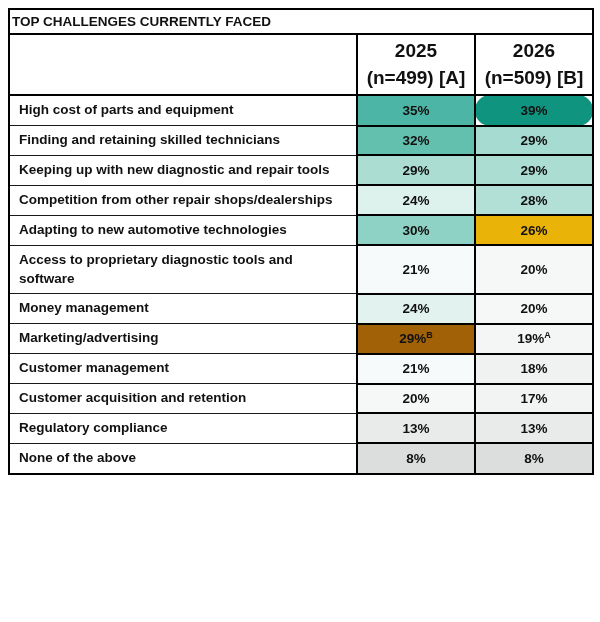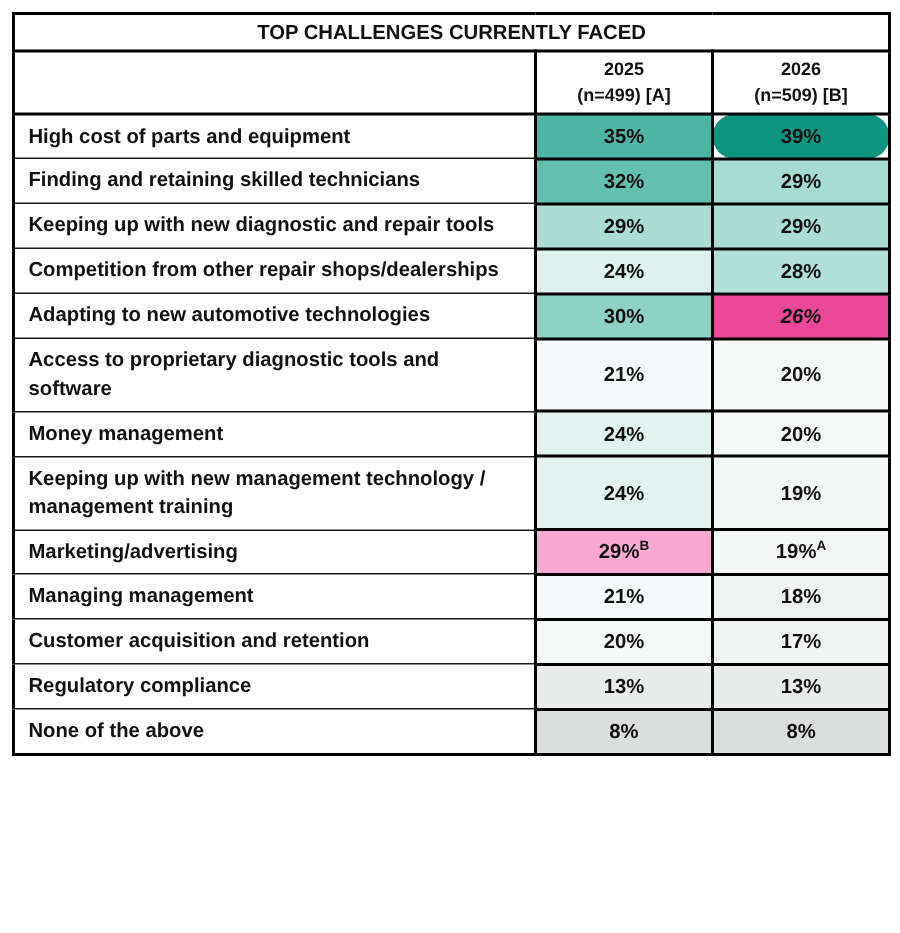--- a/index.html
+++ b/index.html
@@ -20,33 +20,32 @@
     border: 2px solid #000000;
   }
   col.c-label { width: 348px; }
   col.c-val   { width: 118px; }
   td, th {
     font-weight: bold;
     color: #111111;
     box-sizing: border-box;
   }
   .title-cell {
-    text-align: center;
     font-size: 13.5px;
     padding: 4px 2px;
     border: 2px solid #000000;
     background: #ffffff;
   }
   .head-empty {
     border: 2px solid #000000;
     background: #ffffff;
   }
   .col-head {
     text-align: center;
-    font-size: 12px;
+    font-size: 19px;
     line-height: 1.4;
     padding: 3px 2px;
     border: 2px solid #000000;
     background: #ffffff;
   }
   .label-cell {
     font-size: 13.5px;
     line-height: 1.4;
     padding: 5px 8px 5px 9px;
     border-top: 1px solid #1a1a1a;
@@ -114,44 +113,39 @@
           <td class="value-cell" style="background: rgb(171, 221, 211);">29%</td>
         </tr>
         <tr>
           <td class="label-cell">Competition from other repair shops/dealerships</td>
           <td class="value-cell" style="background: rgb(221, 241, 237);">24%</td>
           <td class="value-cell" style="background: rgb(178, 223, 214);">28%</td>
         </tr>
         <tr>
           <td class="label-cell">Adapting to new automotive technologies</td>
           <td class="value-cell" style="background: rgb(142, 209, 197);">30%</td>
-          <td class="value-cell" style="background: #ec4899; font-style: italic;">26%</td>
+          <td class="value-cell" style="background: #eab308;">26%</td>
         </tr>
         <tr>
           <td class="label-cell">Access to proprietary diagnostic tools and software</td>
           <td class="value-cell" style="background: rgb(247, 250, 250);">21%</td>
           <td class="value-cell" style="background: rgb(246, 248, 248);">20%</td>
         </tr>
         <tr>
           <td class="label-cell">Money management</td>
           <td class="value-cell" style="background: rgb(226, 242, 238);">24%</td>
           <td class="value-cell" style="background: rgb(246, 248, 248);">20%</td>
         </tr>
         <tr>
-          <td class="label-cell">Keeping up with new management technology / management training</td>
-          <td class="value-cell" style="background: rgb(228, 243, 239);">24%</td>
-          <td class="value-cell" style="background: rgb(244, 246, 246);">19%</td>
-        </tr>
-        <tr>
           <td class="label-cell">Marketing/advertising</td>
-          <td class="value-cell" style="background: #f9a8d4; text-align: center;">29%<sup>B</sup></td>
+          <td class="value-cell" style="background: #a16207; text-align: center;">29%<sup>B</sup></td>
           <td class="value-cell" style="background: rgb(244, 246, 246);">19%<sup>A</sup></td>
         </tr>
         <tr>
-          <td class="label-cell">Managing management</td>
+          <td class="label-cell">Customer management</td>
           <td class="value-cell" style="background: rgb(247, 250, 250);">21%</td>
           <td class="value-cell" style="background: rgb(240, 242, 242);">18%</td>
         </tr>
         <tr>
           <td class="label-cell">Customer acquisition and retention</td>
           <td class="value-cell" style="background: rgb(246, 248, 248);">20%</td>
           <td class="value-cell" style="background: rgb(242, 244, 244);">17%</td>
         </tr>
         <tr>
           <td class="label-cell">Regulatory compliance</td>

